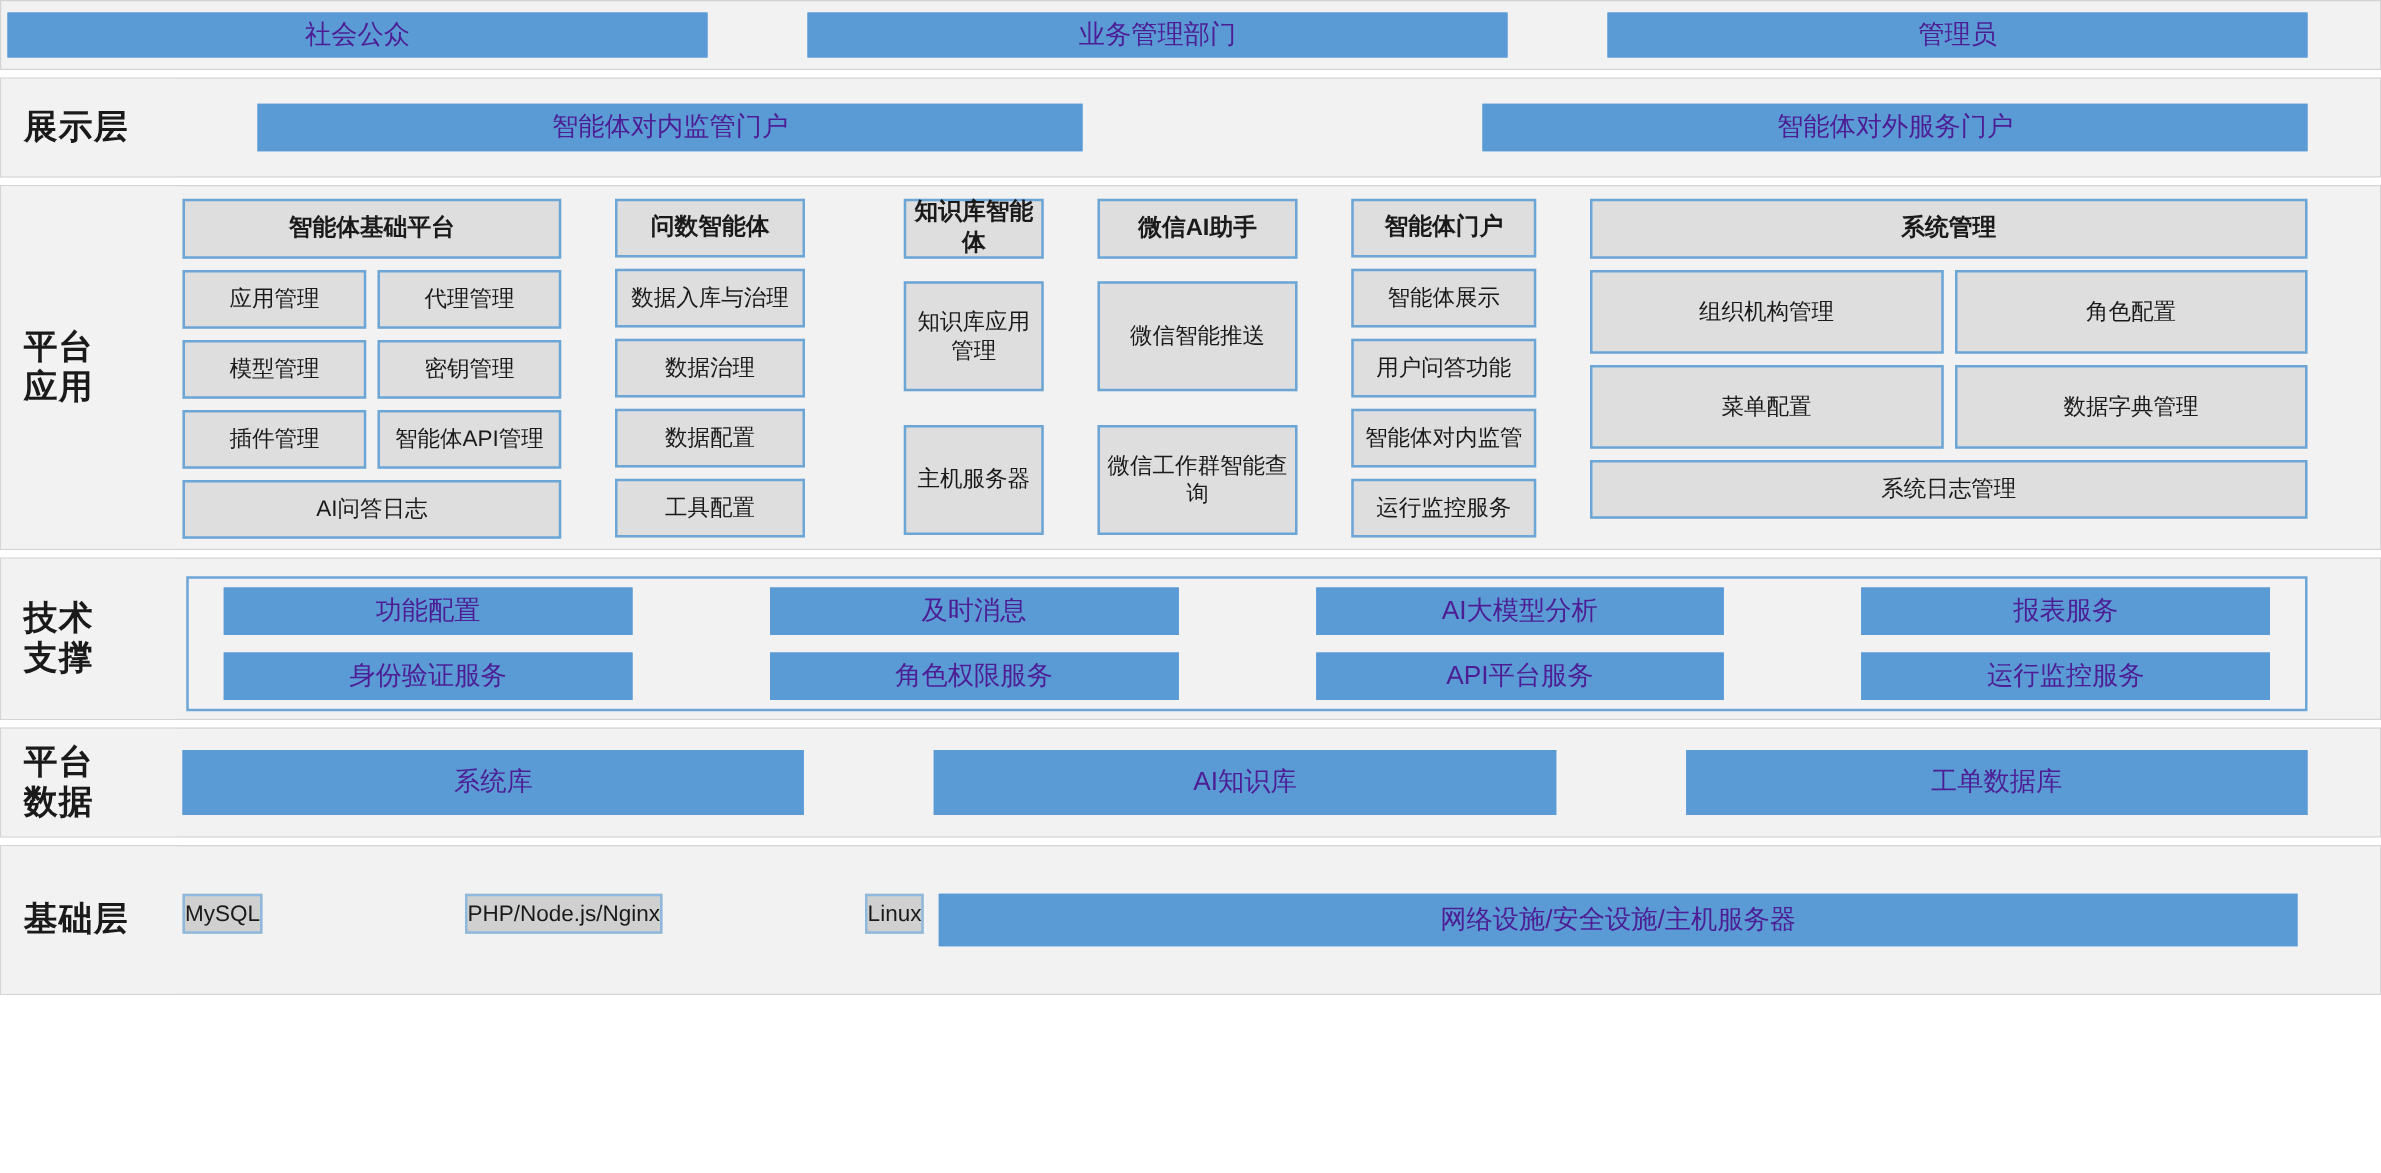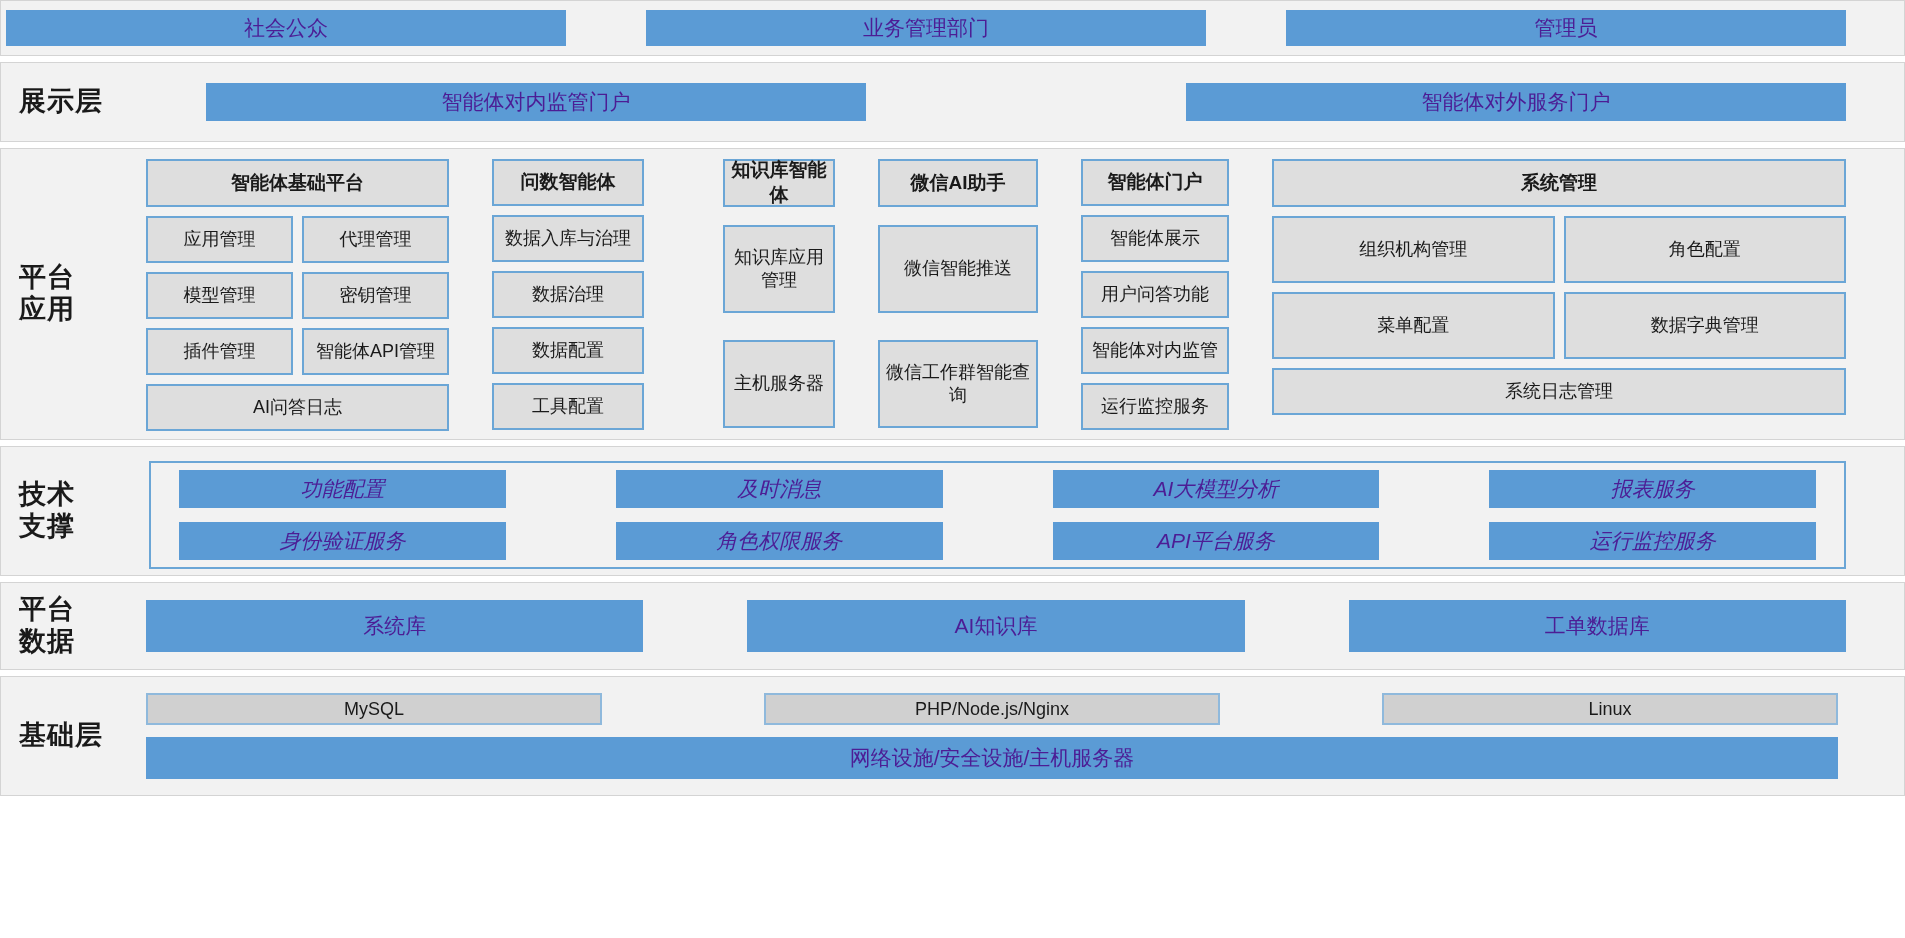--- a/index.html
+++ b/index.html
@@ -148,40 +148,38 @@
     margin: 8px 58px 0 8px;
     border: 2px solid #6ba6d6;
     background: #f2f2f2;
     width: 100%;
     height: 108px;
     display: flex;
     flex-direction: column;
     justify-content: center;
     gap: 14px;
     padding: 10px 28px;
-    font-style: italic;
   }
   #layer-tech .trow { display: flex; gap: 110px; }
   #layer-tech .bluebox { flex: 1; height: 38px; font-size: 21px; }
 
   
   #layer-data { height: 88px; }
   #layer-data .row {
     display: flex;
     width: 100%;
     padding: 0 58px 0 5px;
     gap: 104px;
   }
   #layer-data .bluebox { flex: 1; height: 52px; font-size: 21px; }
 
   
   #layer-infra { height: 120px; }
   #layer-infra .stack {
     display: flex;
-    flex-direction: column;
     width: 100%;
     padding: 8px 66px 8px 5px;
     gap: 12px;
   }
   #layer-infra .irow { display: flex; gap: 162px; }
   #layer-infra .greybox2 { flex: 1; height: 32px; }
   #layer-infra .wideblue { width: 100%; height: 42px; font-size: 21px; }
 </style>
 </head>
 <body>

